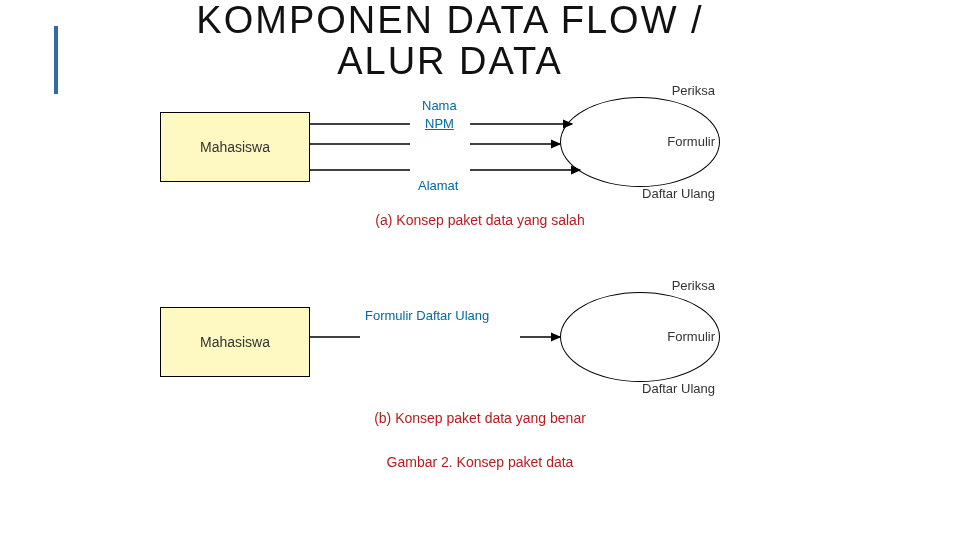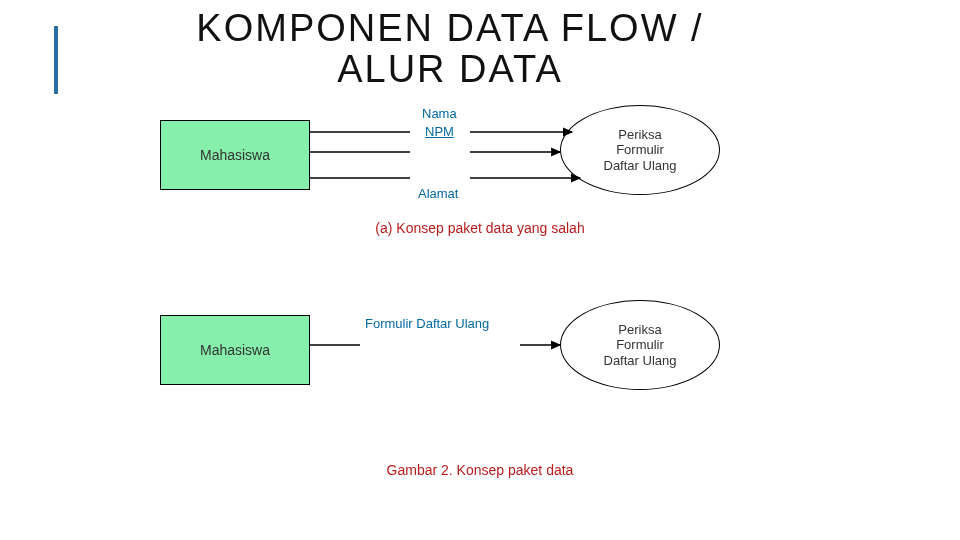--- a/index.html
+++ b/index.html
@@ -7,21 +7,20 @@
     width: 960px;
     height: 540px;
     background: #ffffff;
     font-family: Arial, Helvetica, sans-serif;
     color: #333;
     position: relative;
     overflow: hidden;
   }
   .title-block {
     position: relative;
-    padding-top: 8px;
   }
   .title-bar {
     position: absolute;
     left: 54px;
     top: 26px;
     width: 4px;
     height: 68px;
     background: #2e6da4;
   }
   .title {
@@ -36,41 +35,42 @@
   }
   .diagram {
     position: relative;
     width: 640px;
     margin: 10px auto 0 160px;
     height: 430px;
   }
   .entity {
     position: absolute;
     border: 1.5px solid #000;
-    background: #86efac;
+    background: #fef9c3;
     text-align: center;
     font-size: 14px;
     display: flex;
     align-items: center;
     justify-content: center;
     padding: 4px 6px;
   }
   .process {
     position: absolute;
     border: 1.5px solid #000;
     border-radius: 50%;
     background: #fff;
     text-align: center;
     font-size: 13px;
     display: flex;
     flex-direction: column;
-    align-items: center;
+    align-items: flex-end;
     justify-content: center;
     line-height: 1.2;
     padding: 4px;
+    gap: 36px;
   }
   .lbl {
     position: absolute;
     font-size: 13px;
     color: #0369a1;
     white-space: nowrap;
   }
   .caption {
     position: absolute;
     font-size: 14px;
@@ -125,20 +125,21 @@
   </div>
 
   <div class="process" style="left:400px; top:200px; width:160px; height:90px;">
     <span>Periksa</span>
     <span>Formulir</span>
     <span>Daftar Ulang</span>
   </div>
 
   <span class="lbl" style="left:205px; top:216px;">Formulir Daftar Ulang</span>
 
+  <div class="caption" style="top:318px;">(b) Konsep paket data yang benar</div>
 
   <div class="caption" style="top:362px;">Gambar 2. Konsep paket data</div>
 
   <svg class="arrows" viewBox="0 0 640 430">
     <defs>
       <marker id="ah" markerWidth="9" markerHeight="9" refX="7" refY="3.5" orient="auto">
         <polygon points="0 0, 8 3.5, 0 7" fill="#000"></polygon>
       </marker>
     </defs>
 

